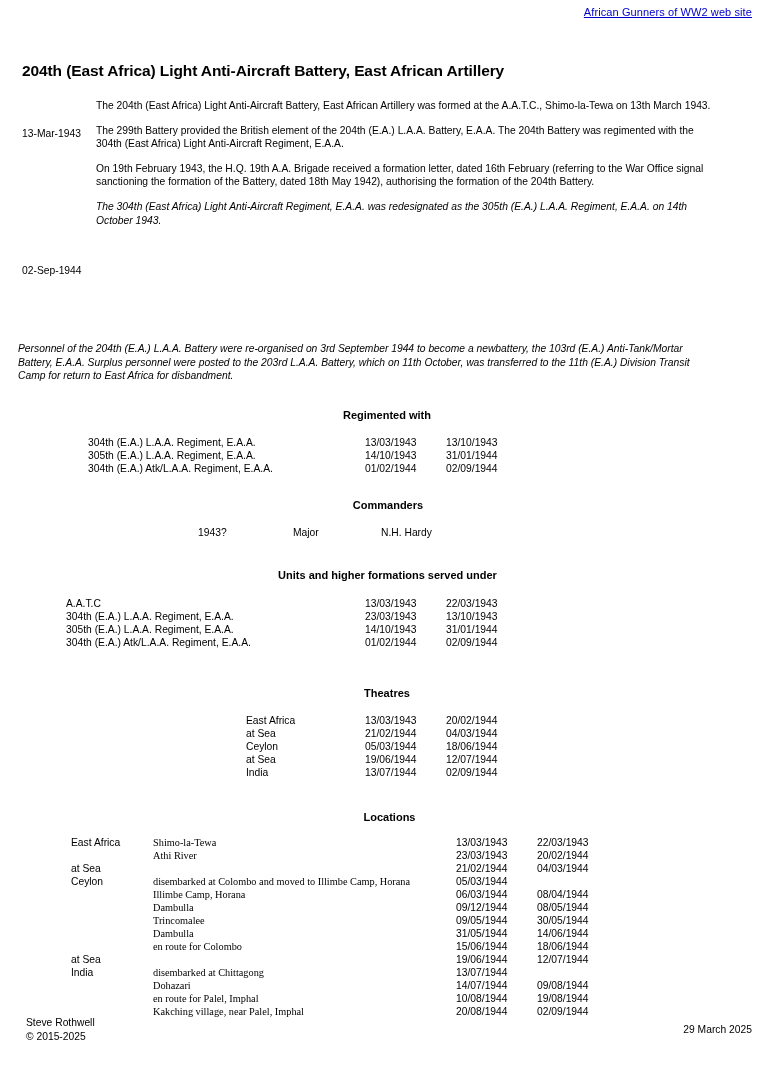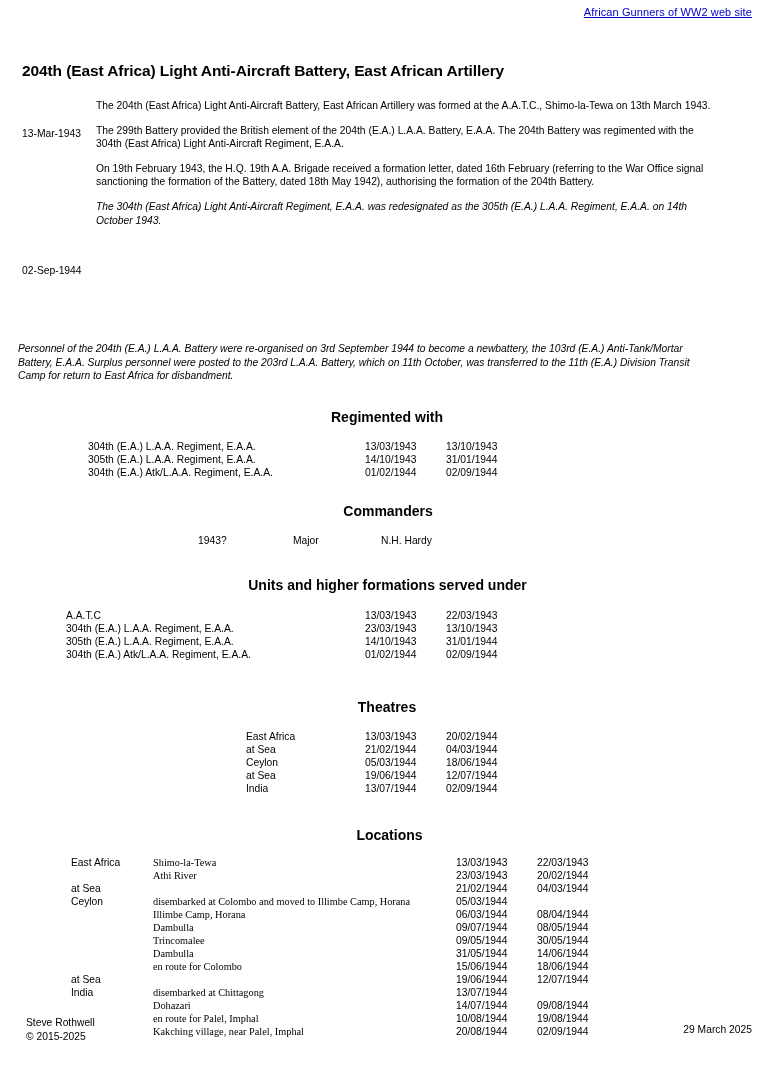--- a/index.html
+++ b/index.html
@@ -70,21 +70,21 @@
     font-size: 10.3px;
     line-height: 13.6px;
     margin: 0 0 11px 0;
     text-align: left;
   }
   .para:last-child { margin-bottom: 0; font-style: italic; }
   .entry + .entry { margin-top: 9px; flex-direction: column; }
 
   
   .section-heading {
-    font-size: 14px;
+    font-size: 11px;
     font-weight: bold;
     text-align: center;
     margin: 0;
     padding: 0;
   }
   .sec-regimented  { margin-top: 26px; padding-left: 0px; }
   .sec-commanders  { margin-top: 24px; padding-left: 2px; }
   .sec-units       { margin-top: 30px; padding-left: 1px; }
   .sec-theatres    { margin-top: 38px; padding-left: 0px; }
   .sec-locations   { margin-top: 32px; padding-left: 5px; }
@@ -296,21 +296,21 @@
         </tr>
         <tr class="row-sp">
           <td class="c-theatre"></td>
           <td class="c-place">Illimbe Camp, Horana</td>
           <td class="c-from">06/03/1944</td>
           <td class="c-to">08/04/1944</td>
         </tr>
         <tr class="row-sp">
           <td class="c-theatre"></td>
           <td class="c-place">Dambulla</td>
-          <td class="c-from">09/07/1944</td>
+          <td class="c-from">09/12/1944</td>
           <td class="c-to">08/05/1944</td>
         </tr>
         <tr class="row-sp">
           <td class="c-theatre"></td>
           <td class="c-place">Trincomalee</td>
           <td class="c-from">09/05/1944</td>
           <td class="c-to">30/05/1944</td>
         </tr>
         <tr class="row-sp">
           <td class="c-theatre"></td>

